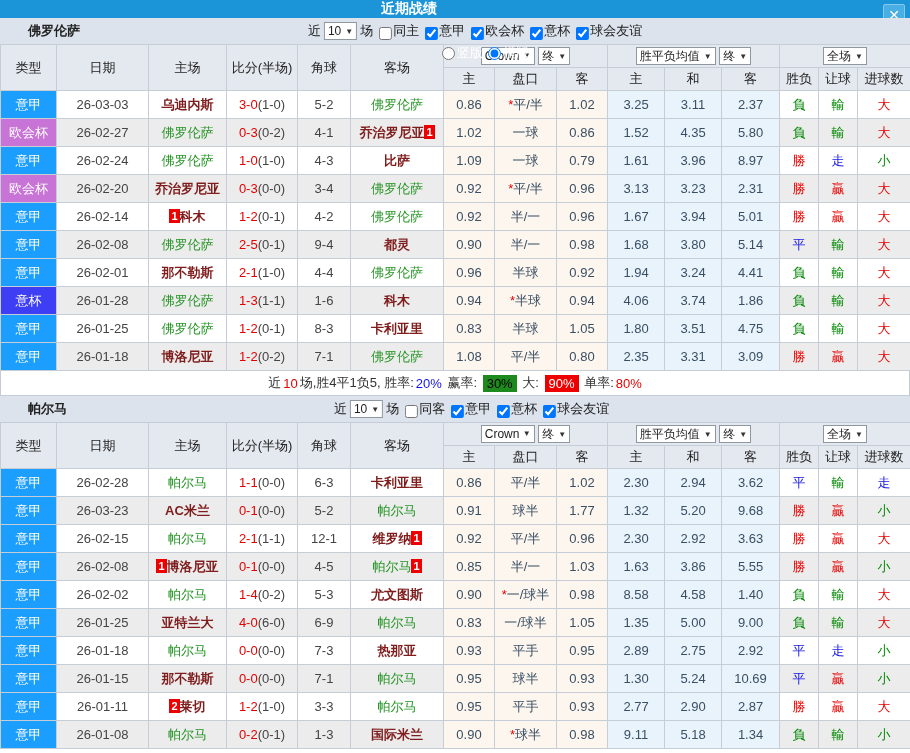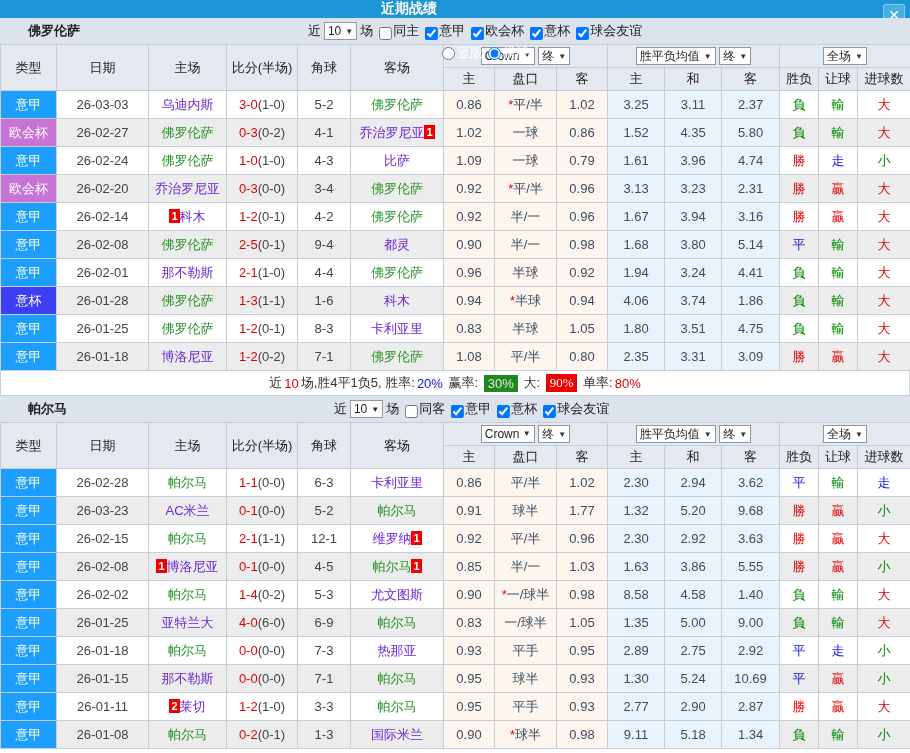--- a/index.html
+++ b/index.html
@@ -78,21 +78,21 @@
   table { border-collapse: collapse; table-layout: fixed; width: 910px; }
   th, td { border: 1px solid #c6cdd6; text-align: center; overflow: hidden; white-space: nowrap; }
   thead th { background: #e4e8ef; font-weight: normal; color: #222; height: 23px; font-size: 13px; }
   thead .grp-row th { height: 23px; }
   tbody td { height: 28px; font-size: 13px; color: #444; background: #fff; }
   tbody tr:nth-child(even) td.stripe { background: #ececec; }
   td.type { color: #fff; }
   td.odds, td.handicap { background: #fdf6ee; color: #3a4f63; }
   td.avg { background: #e9f3fb; color: #3a4f63; }
   .team-green { color: #259425; }
-  .team-plain { color: #6d28d9; }
+  .team-plain { color: #7f1d1d; font-weight: bold; }
   .ft { color: #e60000; }
   .ht { color: #444; }
   .star { color: #e60000; }
   .badge {
     display: inline-block;
     background: #ee0000;
     color: #fff;
     font-size: 11px;
     font-weight: bold;
     line-height: 14px;
@@ -106,22 +106,22 @@
     border-top: none;
     display: flex;
     align-items: center;
     justify-content: center;
     gap: 2px;
     background: #fff;
     white-space: pre;
   }
   .seg-red { color: #e60000; }
   .seg-blue { color: #1414e6; }
-  .seg-badge-green { background: #1e8a1e; color: #e5e5e5; padding: 1px 4px; }
-  .seg-badge-red { background: #ee0000; color: #fff; padding: 1px 4px; font-family: Liberation Serif, serif; }
+  .seg-badge-green { background: #1e8a1e; color: #000000; padding: 1px 4px; }
+  .seg-badge-red { background: #ee0000; color: #fff; padding: 1px 4px; }
 </style>
 </head>
 <body>
 
 <div class="titlebar">
   <span class="title">近期战绩</span>
   <label>
     <input type="radio" name="layout" style="">
     <span>竖版</span>
   </label>
@@ -269,21 +269,21 @@
           <td class="date stripe">26-02-24</td>
           <td class="stripe"><span class="team-green">佛罗伦萨</span></td>
           <td class="stripe"><span class="ft">1-0</span><span class="ht">(1-0)</span></td>
           <td class="stripe">4-3</td>
           <td class="stripe"><span class="team-plain">比萨</span></td>
           <td class="odds">1.09</td>
           <td class="handicap">一球</td>
           <td class="odds">0.79</td>
           <td class="avg">1.61</td>
           <td class="avg">3.96</td>
-          <td class="avg">4.74</td>
+          <td class="avg">8.97</td>
           <td class="stripe" style="color: rgb(230, 0, 0);">勝</td>
           <td class="stripe" style="color: rgb(20, 20, 230);">走</td>
           <td class="stripe" style="color: rgb(0, 136, 0);">小</td>
         </tr>
         <tr>
           <td class="type" style="background: rgb(200, 115, 214);">欧会杯</td>
           <td class="date stripe">26-02-20</td>
           <td class="stripe"><span class="team-plain">乔治罗尼亚</span></td>
           <td class="stripe"><span class="ft">0-3</span><span class="ht">(0-0)</span></td>
           <td class="stripe">3-4</td>
@@ -303,21 +303,21 @@
           <td class="date stripe">26-02-14</td>
           <td class="stripe"><span class="badge">1</span><span class="team-plain">科木</span></td>
           <td class="stripe"><span class="ft">1-2</span><span class="ht">(0-1)</span></td>
           <td class="stripe">4-2</td>
           <td class="stripe"><span class="team-green">佛罗伦萨</span></td>
           <td class="odds">0.92</td>
           <td class="handicap">半/一</td>
           <td class="odds">0.96</td>
           <td class="avg">1.67</td>
           <td class="avg">3.94</td>
-          <td class="avg">3.16</td>
+          <td class="avg">5.01</td>
           <td class="stripe" style="color: rgb(230, 0, 0);">勝</td>
           <td class="stripe" style="color: rgb(230, 0, 0);">贏</td>
           <td class="stripe" style="color: rgb(230, 0, 0);">大</td>
         </tr>
         <tr>
           <td class="type" style="background: rgb(28, 158, 254);">意甲</td>
           <td class="date stripe">26-02-08</td>
           <td class="stripe"><span class="team-green">佛罗伦萨</span></td>
           <td class="stripe"><span class="ft">2-5</span><span class="ht">(0-1)</span></td>
           <td class="stripe">9-4</td>

